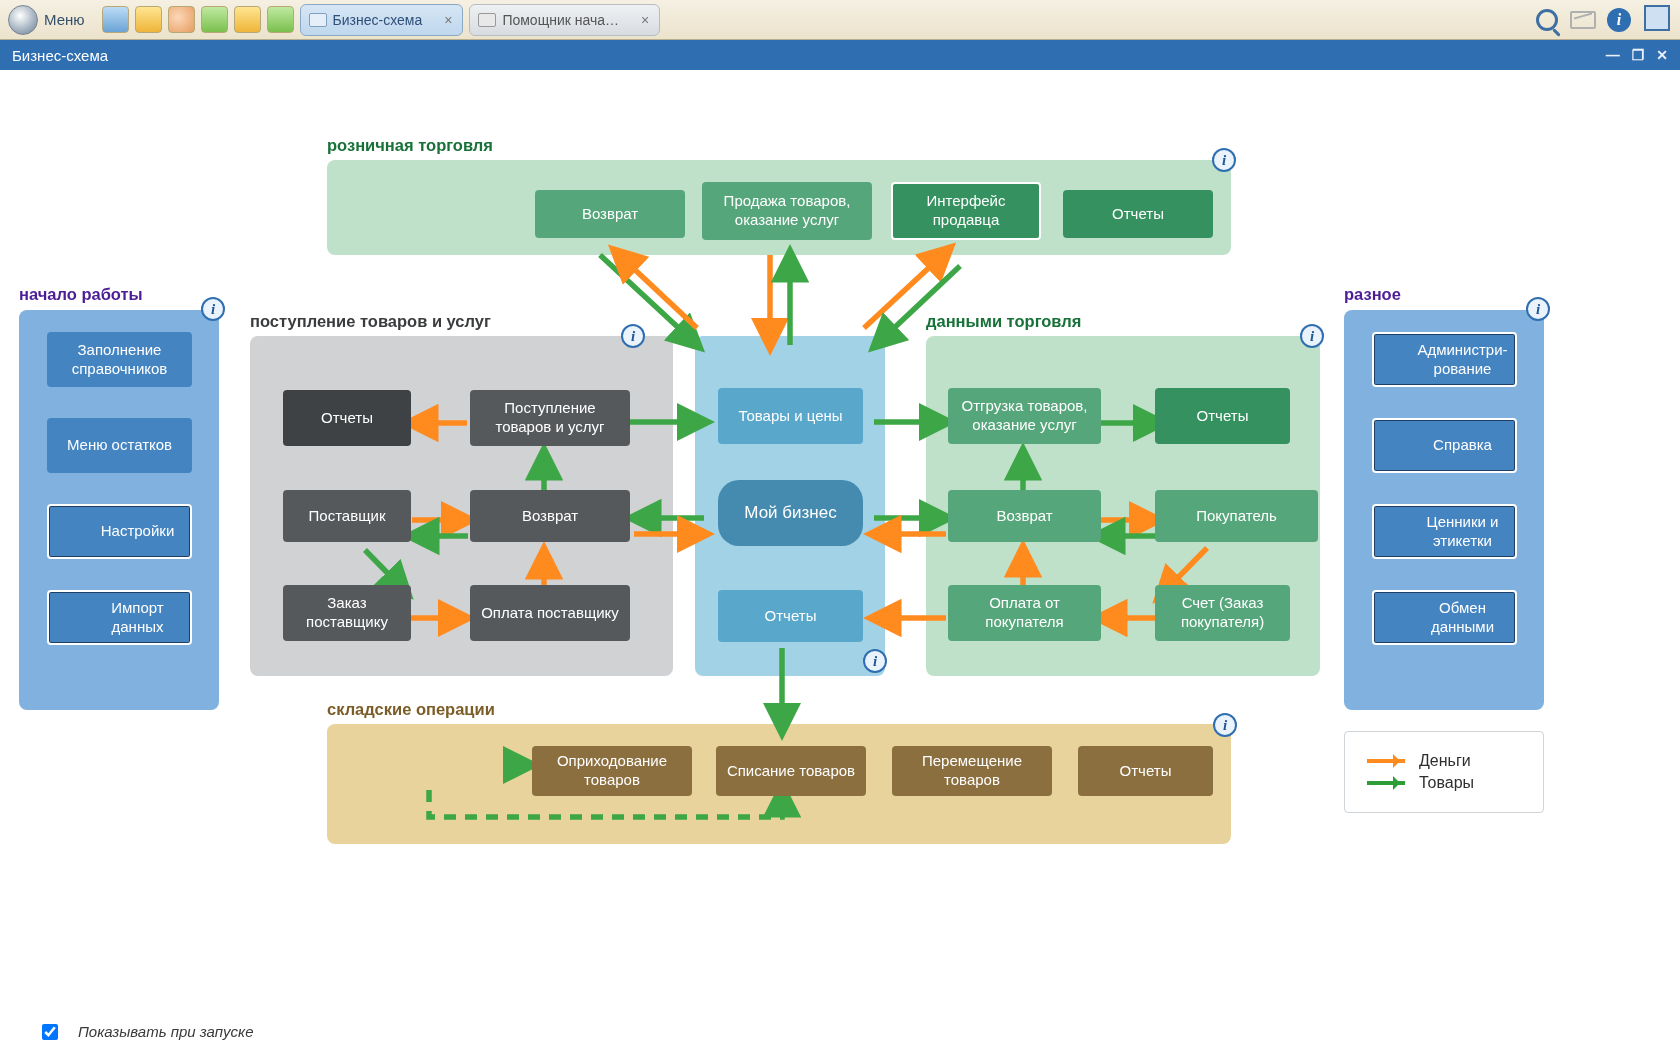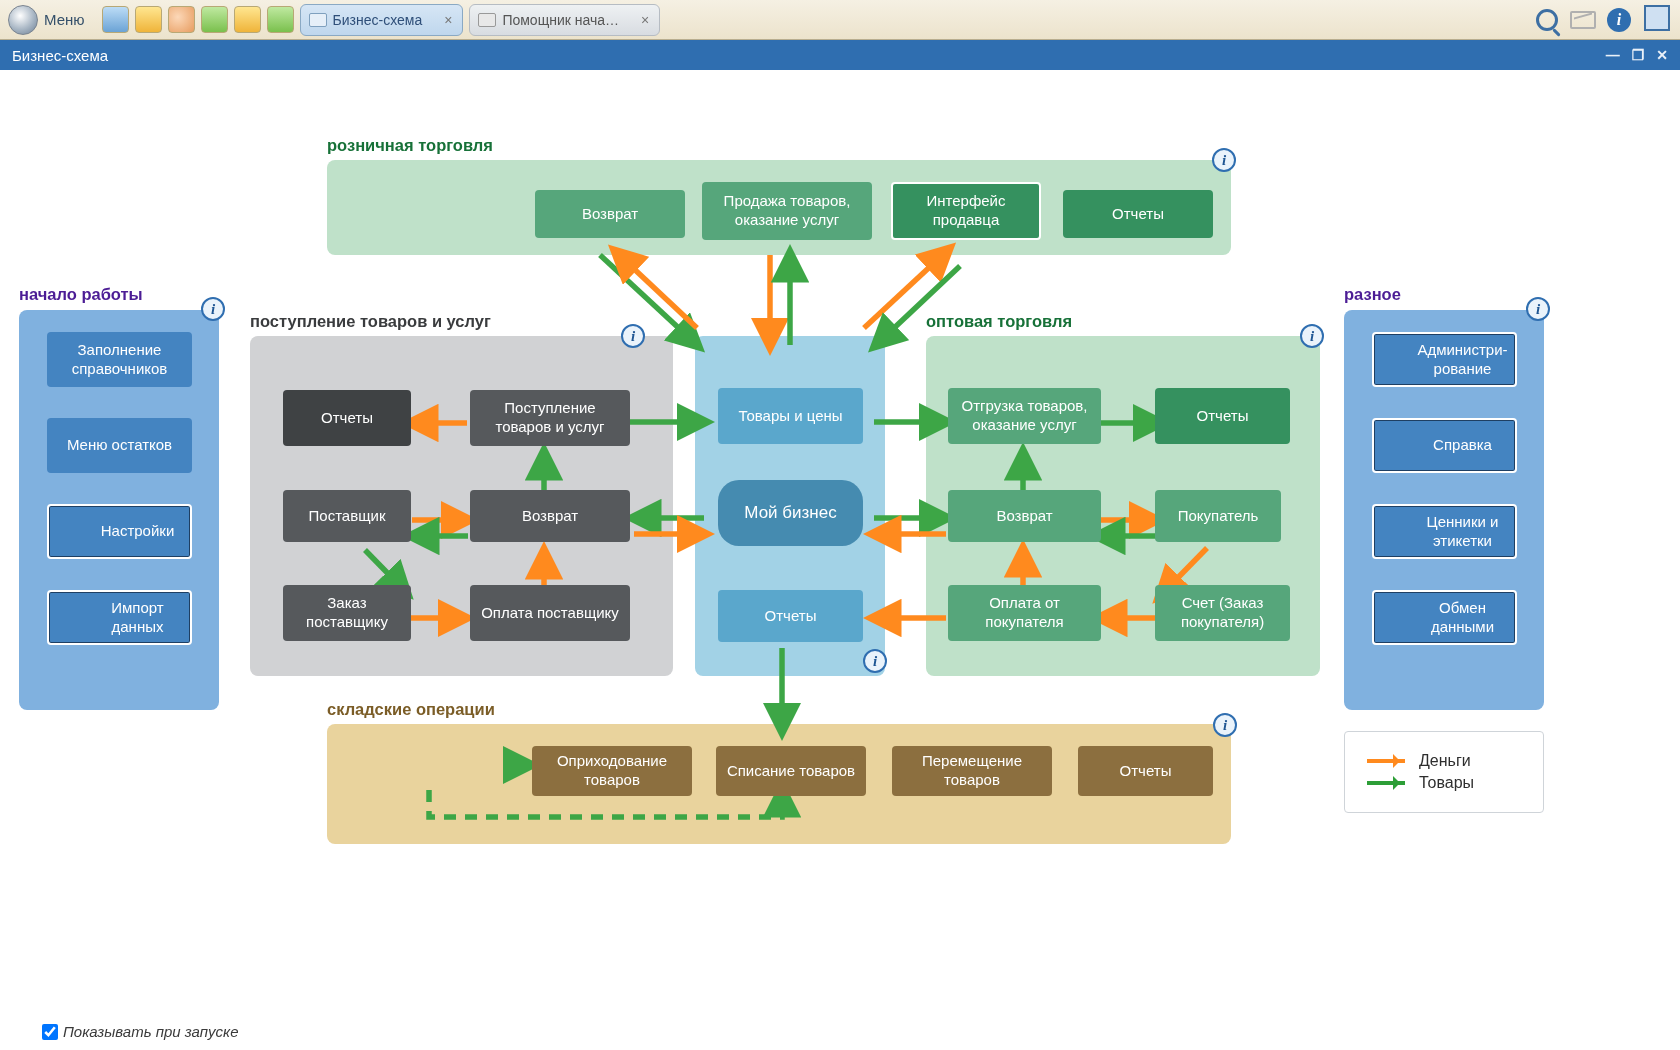--- a/index.html
+++ b/index.html
@@ -96,21 +96,21 @@
   .leg-money{background:var(--orange);} .leg-money::after{border-left-color:var(--orange);}
   .leg-goods{background:var(--legend-green);} .leg-goods::after{border-left-color:var(--legend-green);}
 
   
   svg.arrows{position:absolute;left:0;top:70px;width:1680px;height:850px;pointer-events:none;z-index:2;}
   .a-orange{stroke:var(--orange);fill:none;stroke-width:5.5;}
   .a-green{stroke:var(--arrow-green);fill:none;stroke-width:5.5;}
   .a-green-dash{stroke:var(--arrow-green);fill:none;stroke-width:5.5;stroke-dasharray:12 9;}
 
   
-  .footer{position:absolute;left:14px;bottom:10px;display:flex;align-items:center;gap:5px;font-size:15px;font-style:italic;color:#3a3a3a;padding-left:28px;}
+  .footer{position:absolute;left:14px;bottom:10px;display:flex;align-items:center;gap:20px;font-size:15px;font-style:italic;color:#3a3a3a;padding-left:28px;}
   .footer input{width:16px;height:16px;}
 </style>
 </head>
 <body>
 
 <div class="board">
 
   <div class="topbar">
     <div class="logo"></div>
     <span class="menu-word">Меню</span>
@@ -243,27 +243,27 @@
   <div class="cell c-grey-l" style="left:470px;top:490px;width:160px;height:52px">Возврат</div>
   <div class="cell c-grey-l" style="left:283px;top:585px;width:128px;height:56px">Заказ поставщику</div>
   <div class="cell c-grey-l" style="left:470px;top:585px;width:160px;height:56px">Оплата поставщику</div>
 
   <div class="group g-cyan" style="left:695px;top:336px;width:190px;height:340px"></div>
   <div class="bubble" style="left:863px;top:649px">i</div>
   <div class="cell c-cyan" style="left:718px;top:388px;width:145px;height:56px">Товары и цены</div>
   <div class="cell c-cyan-l" style="left:718px;top:480px;width:145px;height:66px;font-size:17px">Мой бизнес</div>
   <div class="cell c-cyan" style="left:718px;top:590px;width:145px;height:52px">Отчеты</div>
 
-  <div class="g-title t-green" style="left:926px;top:312px">оптовая торговля</div>
+  <div class="g-title t-green" style="left:926px;top:312px">данными торговля</div>
   <div class="group g-green" style="left:926px;top:336px;width:394px;height:340px"></div>
   <div class="bubble" style="left:1300px;top:324px">i</div>
   <div class="cell c-green-l" style="left:948px;top:388px;width:153px;height:56px">Отгрузка товаров, оказание услуг</div>
   <div class="cell c-green" style="left:1155px;top:388px;width:135px;height:56px">Отчеты</div>
   <div class="cell c-green-l" style="left:948px;top:490px;width:153px;height:52px">Возврат</div>
-  <div class="cell c-green-l" style="left:1155px;top:490px;width:126px;height:52px">Покупатель</div>
+  <div class="cell c-green-l" style="left:1155px;top:490px;width:163px;height:52px">Покупатель</div>
   <div class="cell c-green-l" style="left:948px;top:585px;width:153px;height:56px">Оплата от покупателя</div>
   <div class="cell c-green-l" style="left:1155px;top:585px;width:135px;height:56px">Счет (Заказ покупателя)</div>
 
   <div class="g-title t-olive" style="left:327px;top:700px">складские операции</div>
   <div class="group g-olive" style="left:327px;top:724px;width:904px;height:120px"></div>
   <div class="bubble" style="left:1213px;top:713px">i</div>
   <div class="cell c-olive" style="left:532px;top:746px;width:160px;height:50px">Оприходование товаров</div>
   <div class="cell c-olive" style="left:716px;top:746px;width:150px;height:50px">Списание товаров</div>
   <div class="cell c-olive" style="left:892px;top:746px;width:160px;height:50px">Перемещение товаров</div>
   <div class="cell c-olive" style="left:1078px;top:746px;width:135px;height:50px">Отчеты</div>

